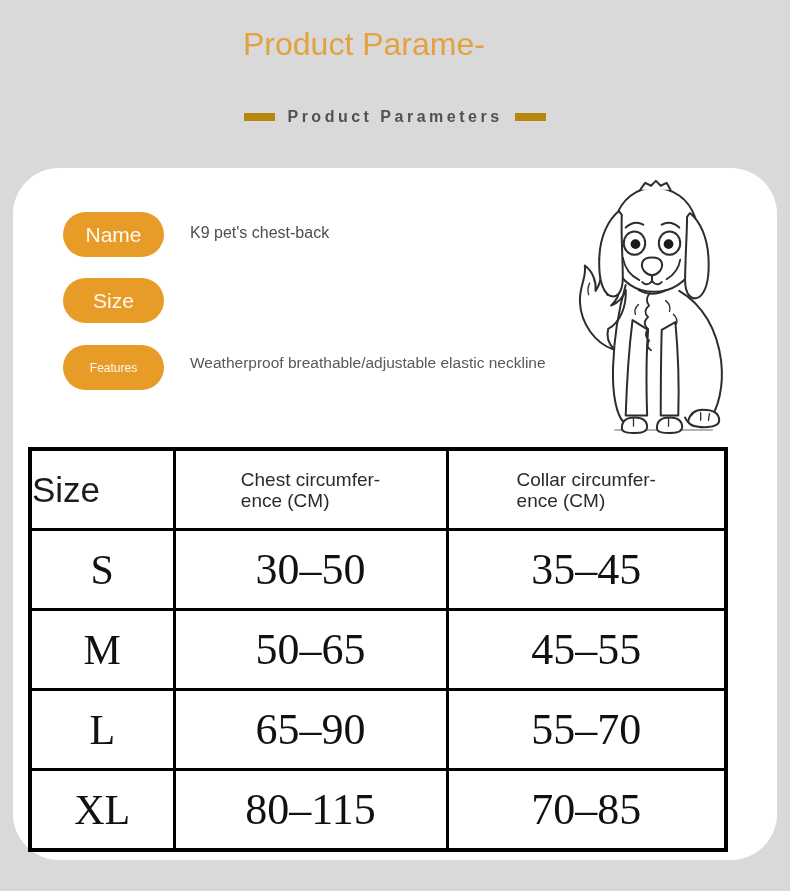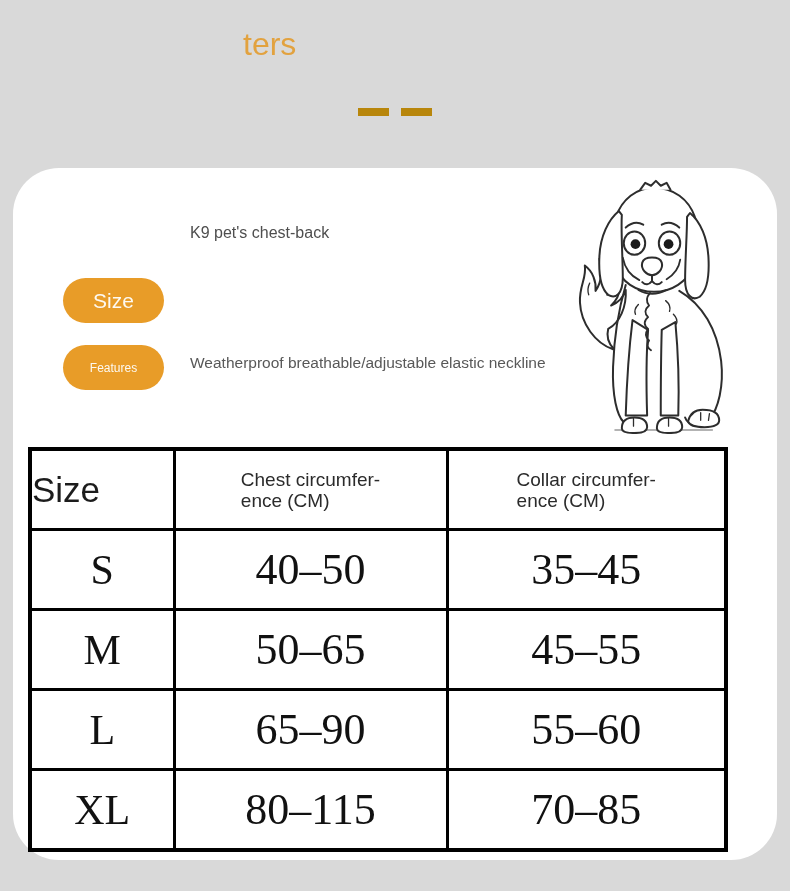--- a/index.html
+++ b/index.html
@@ -70,30 +70,34 @@
     text-align:center;color:#111;
     font-family:"Liberation Serif","DejaVu Serif",serif;
   }
   .cell-letter{font-size:42px;}
   .cell-range{font-size:44px;}
 </style>
 </head>
 <body>
 
 <div class="page-title">
-  <div>ters</div>
+  <div>Product Parame-</div>
 </div>
 
 <div class="subtitle-row">
   <span class="subtitle-dash"></span>
+  <span class="subtitle-text">Product Parameters</span>
   <span class="subtitle-dash"></span>
 </div>
 
 <div class="card">
 
+  <div class="pill pill-name">
+    <span>Name</span>
+  </div>
   <div class="val val-name">K9 pet's chest-back</div>
 
   <div class="pill pill-size">
     <span>Size</span>
   </div>
 
   <div class="pill pill-features">
     <span>Features</span>
   </div>
   <div class="val val-feat1">Weatherproof breathable/adjustable elastic neckline</div>
@@ -164,32 +168,32 @@
         <span>Chest circumfer-
 ence (CM)</span>
       </th>
       <th class="hdr-col">
         <span>Collar circumfer-
 ence (CM)</span>
       </th>
     </tr>
     <tr>
       <td class="cell cell-letter">S</td>
-      <td class="cell cell-range">40–50</td>
+      <td class="cell cell-range">30–50</td>
       <td class="cell cell-range">35–45</td>
     </tr>
     <tr>
       <td class="cell cell-letter">M</td>
       <td class="cell cell-range">50–65</td>
       <td class="cell cell-range">45–55</td>
     </tr>
     <tr>
       <td class="cell cell-letter">L</td>
       <td class="cell cell-range">65–90</td>
-      <td class="cell cell-range">55–60</td>
+      <td class="cell cell-range">55–70</td>
     </tr>
     <tr>
       <td class="cell cell-letter">XL</td>
       <td class="cell cell-range">80–115</td>
       <td class="cell cell-range">70–85</td>
     </tr>
   </tbody>
     </table>
 </div>
 

